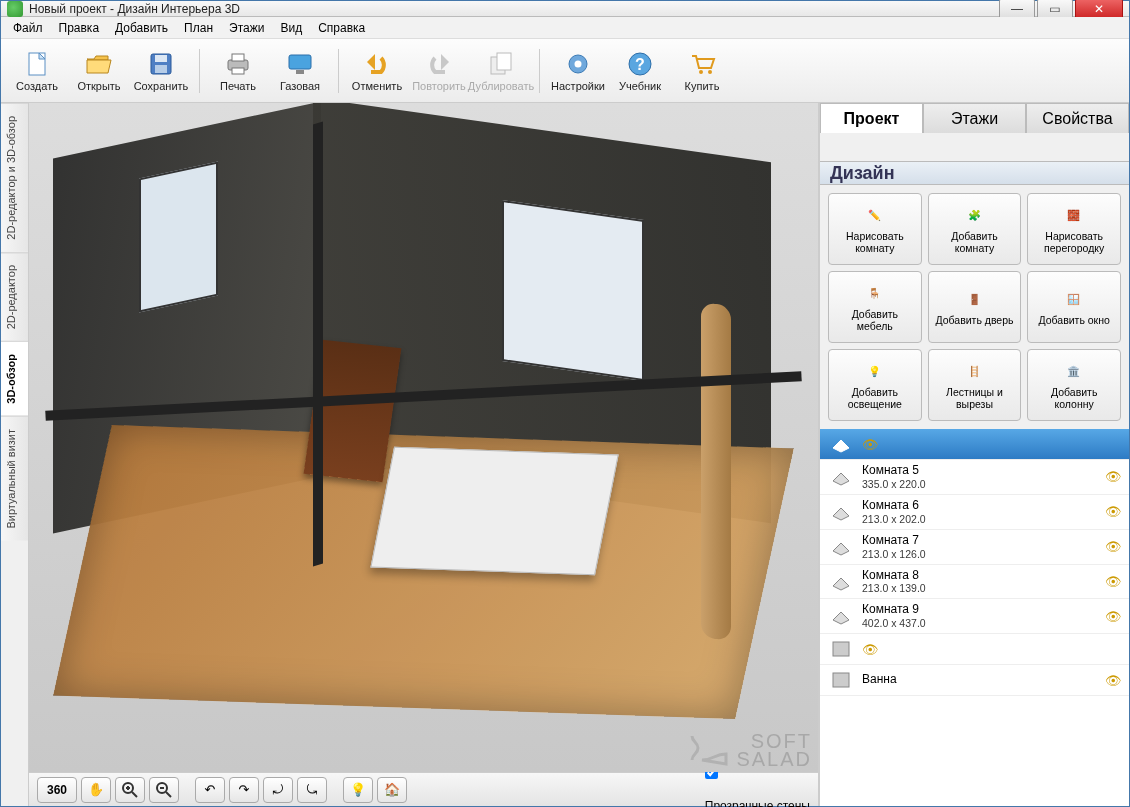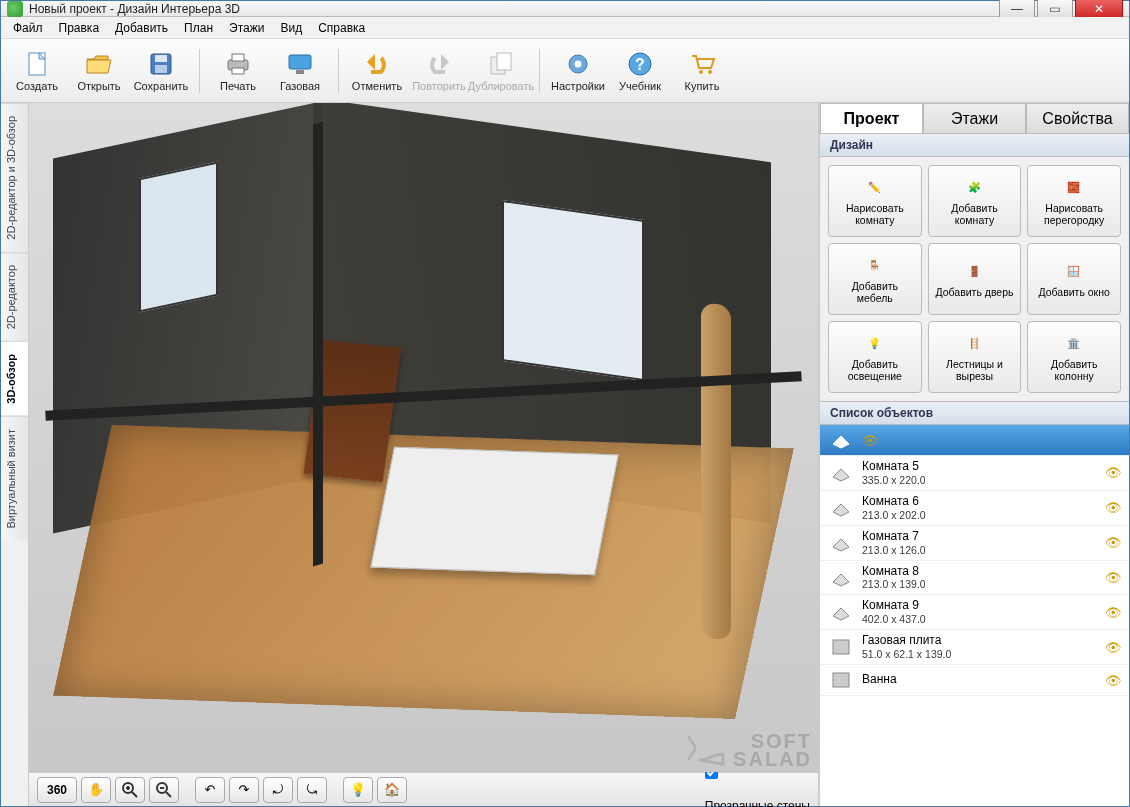--- a/index.html
+++ b/index.html
@@ -54,37 +54,37 @@
   .vbtn.wide { width:40px; font-size:12px; font-weight:600; }
   .vspacer { flex:1; }
   .chk { display:flex; align-items:flex-start; gap:20px; font-size:12px;flex-direction:column; }
 
   
   .rpanel { width:310px; background:#f0f0f0; display:flex; flex-direction:column; border-left:1px solid #ccc; }
   .rtabs { height:30px; display:flex; background: linear-gradient(#e8e8e8,#d8d8d8); }
   .rtab { flex:1; font-size:16px; display:flex; align-items:center; justify-content:center; border:1px solid #bbb; border-bottom:none; cursor:pointer; background:linear-gradient(#eee,#dcdcdc); }
   .rtab.active{ background:#fff; font-weight:600; }
 
-  .section-header { height:24px; background: linear-gradient(#eaf0f6,#d5dfea); border-top:1px solid #bbb; border-bottom:1px solid #bbb; padding:0 10px; font-size:12px; color:#335; font-weight:600; display:flex; align-items:center; }
+  .section-header { height:24px; background: linear-gradient(#eaf0f6,#d5dfea); border-top:1px solid #bbb; border-bottom:1px solid #bbb; padding:0 10px; font-size:18px; color:#335; font-weight:600; display:flex; align-items:center;margin-top:28px; }
 
   .design-grid { padding:8px; display:grid; grid-template-columns: repeat(3, 1fr); gap:6px; }
   .dcard { height:72px; background:linear-gradient(#fdfdfd,#e9e9e9); border:1px solid #bbb; border-radius:4px; display:flex; flex-direction:column; align-items:center; justify-content:center; font-size:10.5px; text-align:center; cursor:pointer; padding:4px; line-height:1.15; }
   .dcard .di { width:22px; height:22px; margin-bottom:4px; display:flex; align-items:center; justify-content:center; }
 
   .objlist { flex:1; overflow-y:auto; background:#fff; position:relative; }
   .orow { display:flex; align-items:center; padding:4px 8px; border-bottom:1px solid #eee; gap:8px; cursor:pointer; }
   .orow.sel { background: linear-gradient(#57a8e6,#2d7bc4); color:#fff; }
   .orow .oicon { width:26px; height:22px; display:flex; align-items:center; justify-content:center; font-size:16px; color:#888; }
   .orow.sel .oicon { color:#fff; }
   .orow .otxt { flex:1; font-size:12px; line-height:1.15; }
   .orow .otxt .osub { font-size:10.5px; opacity:.8; }
   .orow .eye { width:16px; color:#c90; font-size:13px; }
 
   
-  .wm { position:absolute; right:6px; bottom:2px; font-size:20px; letter-spacing:2px; color:rgba(120,120,120,.4); font-weight:700; display:flex; align-items:center; gap:6px; text-align:right; line-height:.9; pointer-events:none; }
+  .wm { position:absolute; right:6px; bottom:2px; font-size:20px; letter-spacing:2px; color:rgba(120,120,120,.4); font-weight:400; display:flex; align-items:center; gap:6px; text-align:right; line-height:.9; pointer-events:none; }
   .wm svg { opacity:.35; }
 
   ::-webkit-scrollbar { width:14px; }
   ::-webkit-scrollbar-track { background:#eee; }
   ::-webkit-scrollbar-thumb { background:#bcbcbc; border:1px solid #aaa; border-radius:2px; }
 </style>
 </head>
 <body>
 
 <div class="window">
@@ -322,21 +322,20 @@
         <div class="dcard">
             <div class="di">🪜</div>
             <span>Лестницы и вырезы</span>
           </div>
         <div class="dcard">
             <div class="di">🏛️</div>
             <span>Добавить колонну</span>
           </div>
       </div>
 
-      <div class="section-header">Список объектов</div>
       <div class="objlist" id="objlist">
           <div class="orow sel">
             <div class="oicon">
               <svg width="24" height="20">
                 <polygon points="4,14 12,6 20,14 12,18" fill="#fff" stroke="#fff"></polygon>
               </svg>
             </div>
             <div class="eye">👁</div>
           </div>
           <div class="orow">
@@ -398,24 +397,20 @@
               <div class="osub">402.0 x 437.0</div>
             </div>
             <div class="eye">👁</div>
           </div>
           <div class="orow">
             <div class="oicon">
               <svg width="24" height="20">
                 <rect x="4" y="3" width="16" height="14" fill="#ccc" stroke="#888"></rect>
               </svg>
             </div>
-            <div class="otxt">
-              <div>Газовая плита</div>
-              <div class="osub">51.0 x 62.1 x 139.0</div>
-            </div>
             <div class="eye">👁</div>
           </div>
           <div class="orow">
             <div class="oicon">
               <svg width="24" height="20">
                 <rect x="4" y="3" width="16" height="14" fill="#ccc" stroke="#888"></rect>
               </svg>
             </div>
             <div class="otxt">
               <div>Ванна</div>

